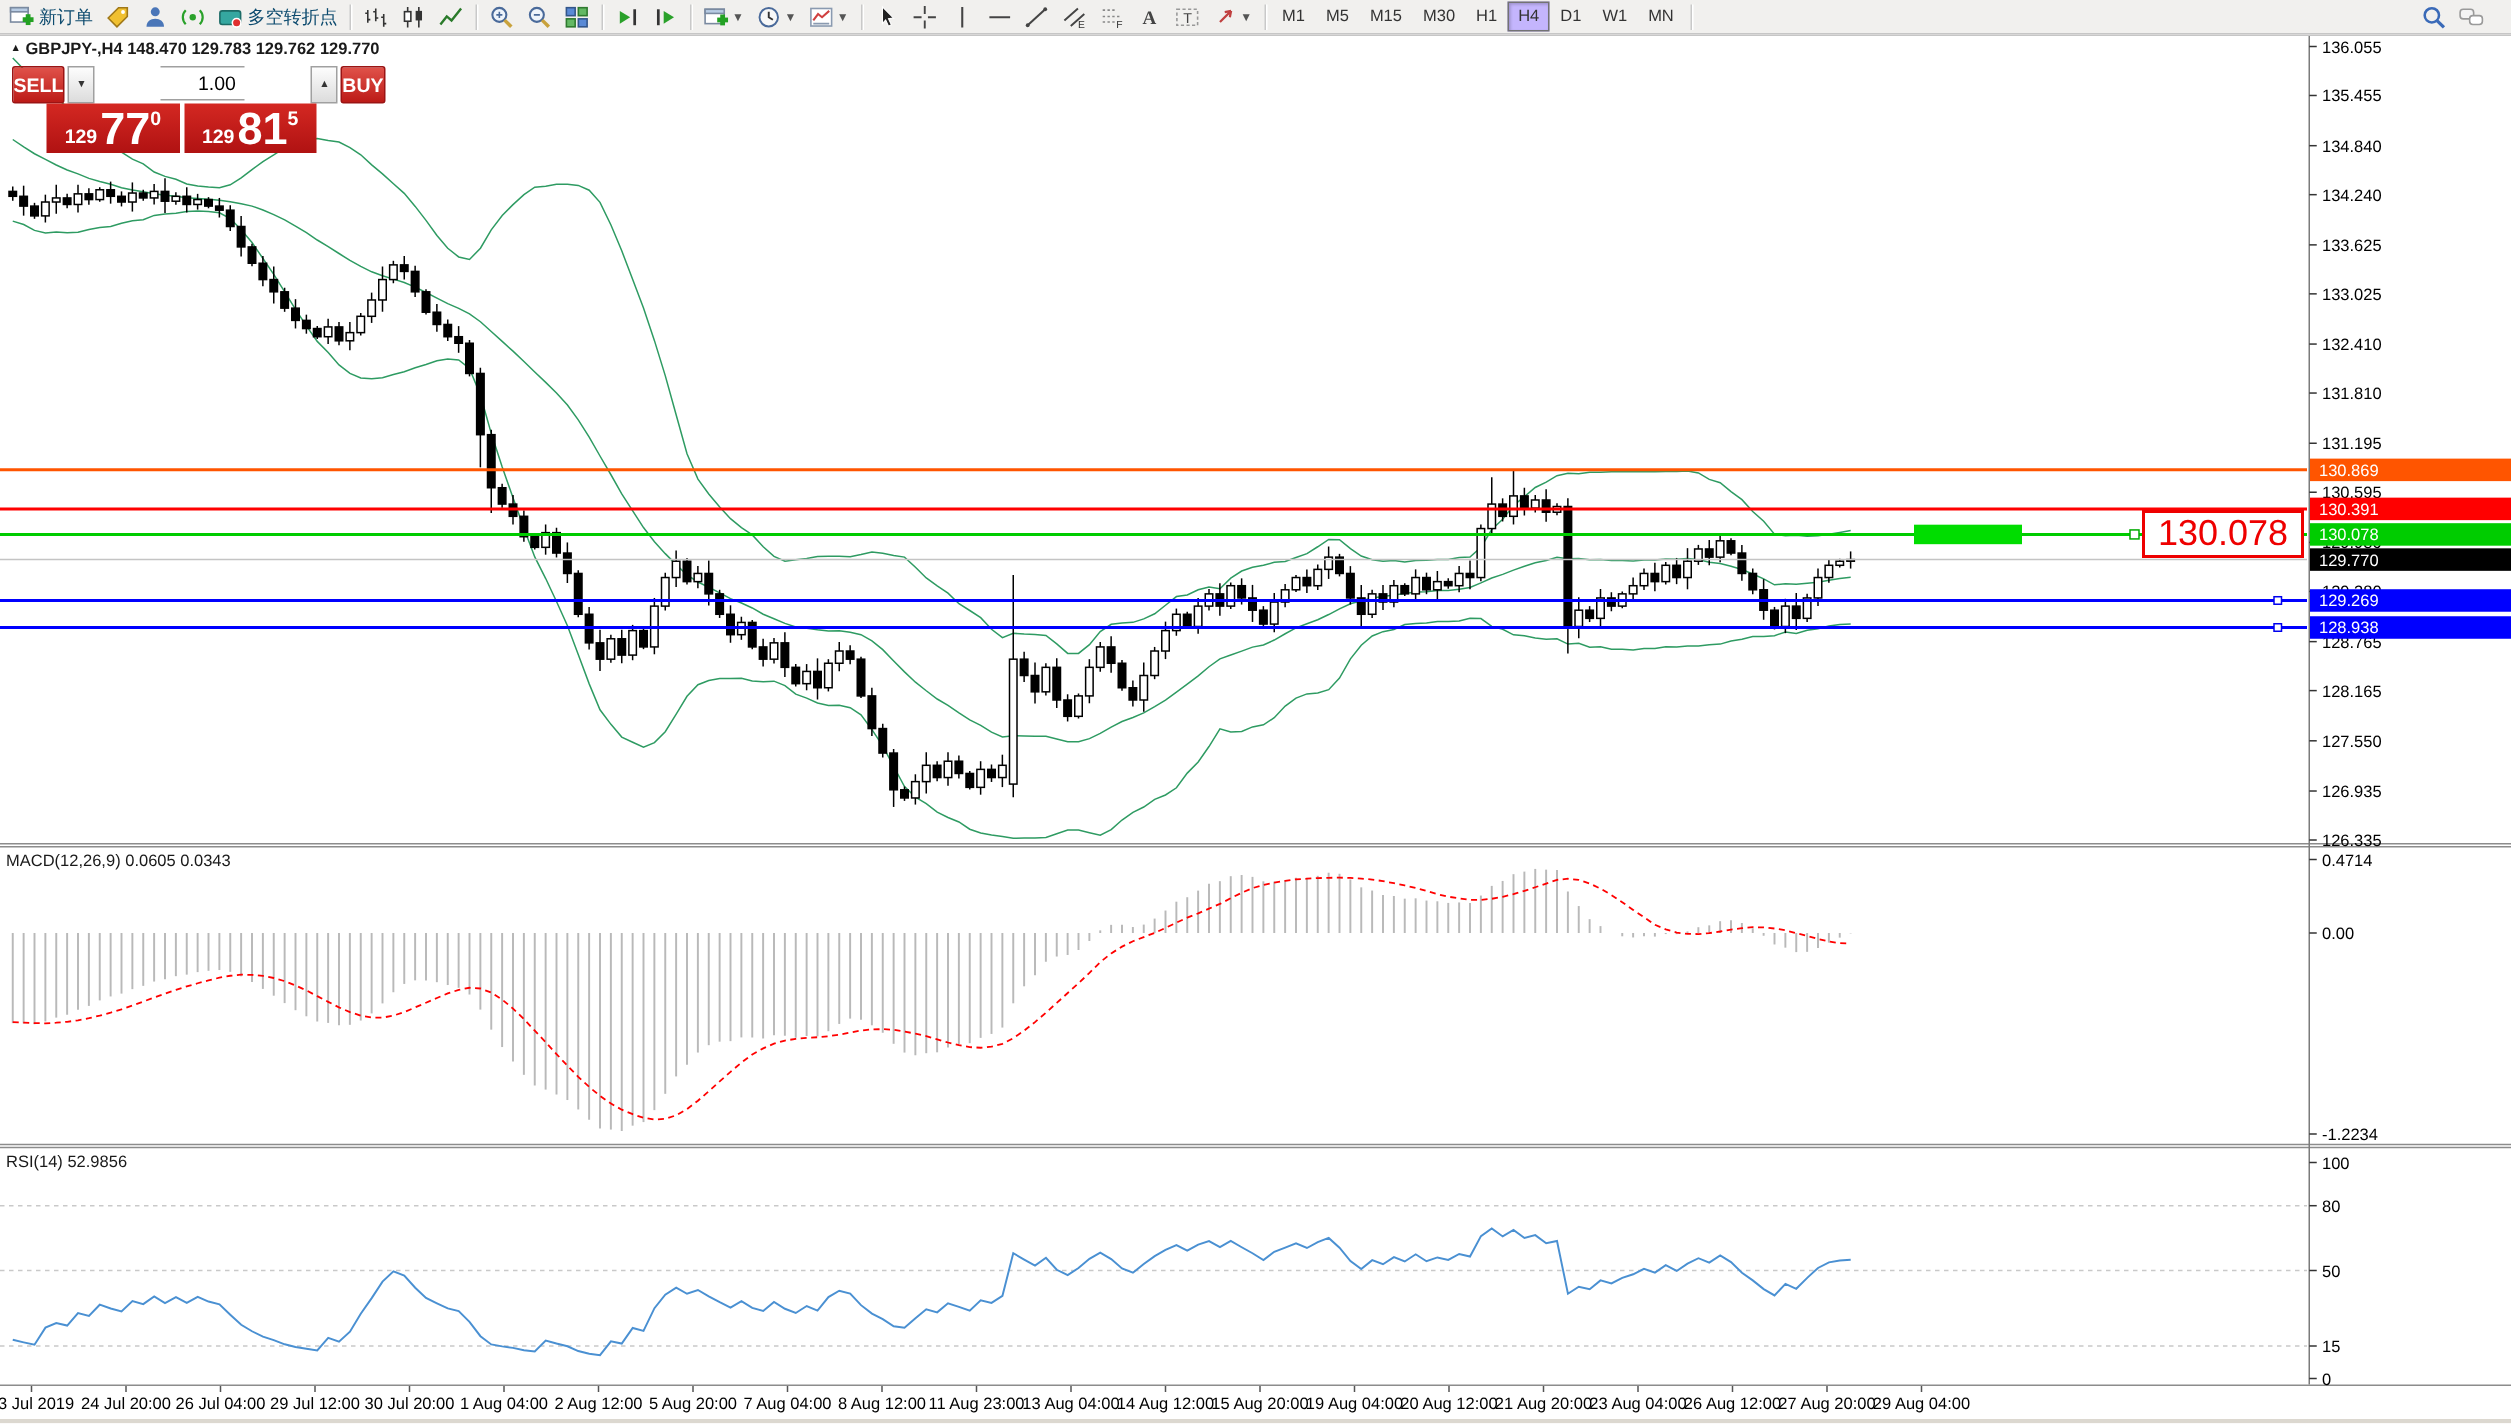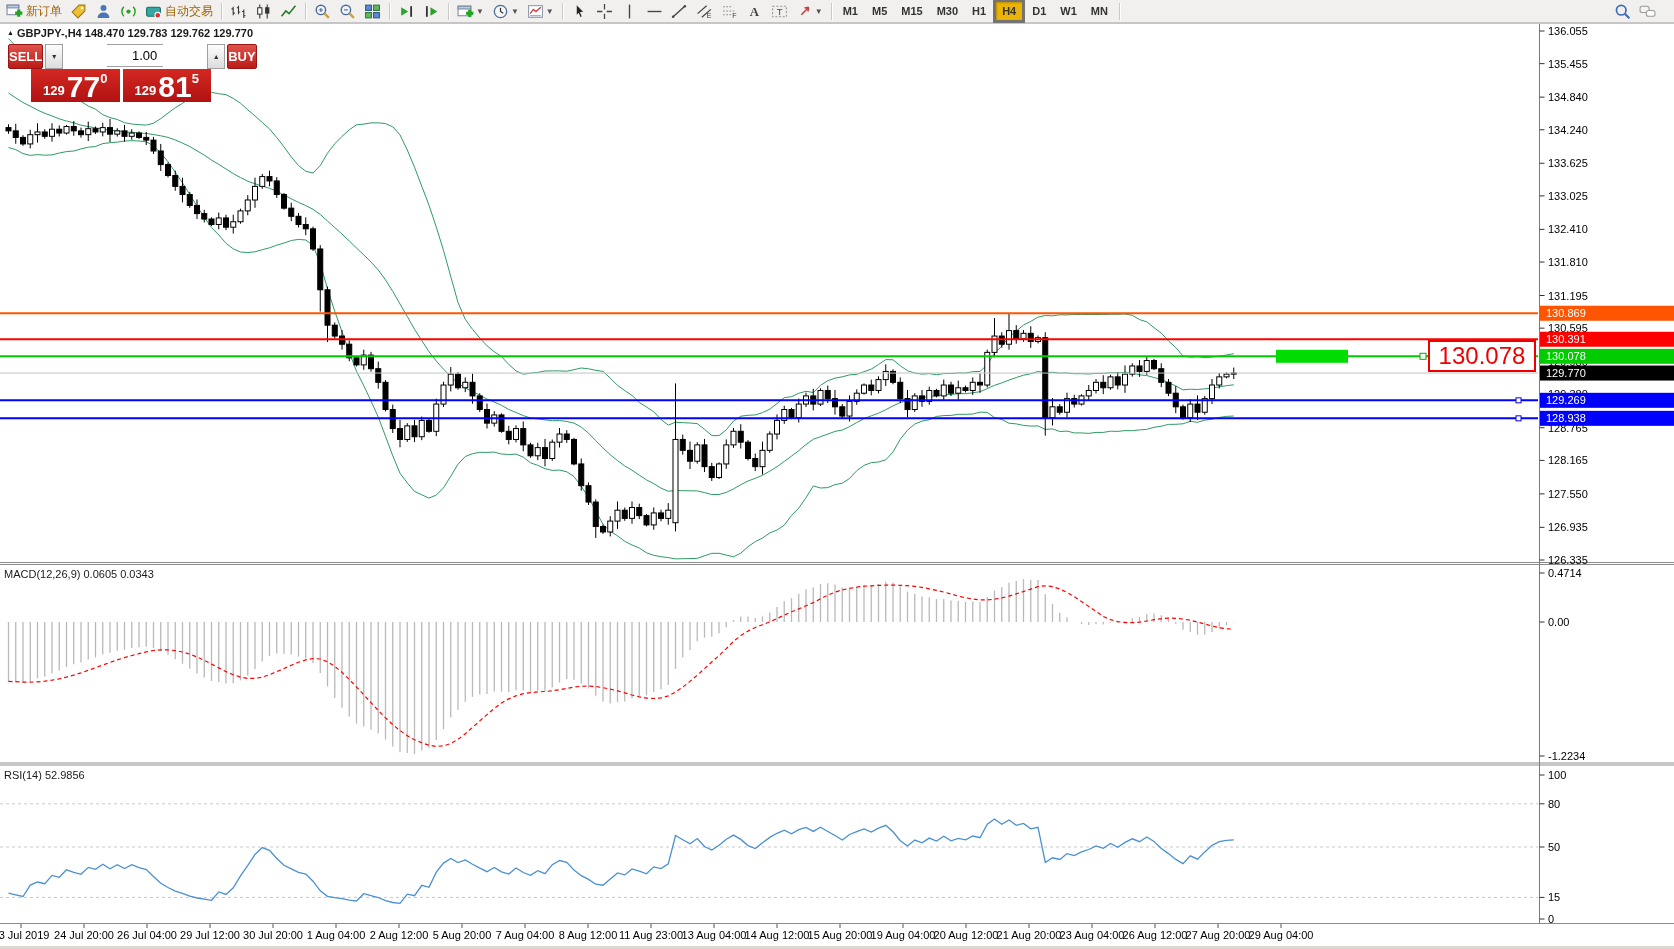--- a/index.html
+++ b/index.html
@@ -3,25 +3,25 @@
 <meta charset="utf-8">
 <style>
   html,body{margin:0;padding:0;background:#fff;}
   #app{position:relative;width:1674px;height:949px;overflow:hidden;background:#fff;
        font-family:"Liberation Sans",sans-serif;-webkit-font-smoothing:none;}
   
   #toolbar{position:absolute;left:0;top:0;width:1674px;height:23px;background:#f1f0ee;
            border-bottom:1px solid #c6c6c6;display:flex;align-items:center;z-index:10;padding-left:2px;box-sizing:border-box;}
   .tb-btn{display:flex;align-items:center;height:20px;padding:0 3px;border:1px solid transparent;
           background:transparent;font-family:"Liberation Sans",sans-serif;cursor:default;}
-  .tb-label{font-size:12px;color:#a16207;margin-left:3px;white-space:nowrap;}
+  .tb-label{font-size:12px;color:#0c4a6e;margin-left:3px;white-space:nowrap;}
   .tb-dd{font-size:8px;color:#555;margin-left:2px;}
   .tb-sep{width:1px;height:17px;background:#c9c9c9;margin:0 4px;box-shadow:1px 0 0 #fff;}
-  .tb-tf{font-size:11px;color:#333;padding:0 6px;height:18px;display:flex;align-items:center;border:1px solid transparent;font-weight:bold;}
-  .tb-tf.active{background:#eab308;border:3px solid #737373;box-shadow:inset 1px 1px 2px rgba(0,0,0,.2);}
+  .tb-tf{font-size:11px;color:#333;padding:0 6px;height:18px;display:flex;align-items:center;border:1px solid transparent;}
+  .tb-tf.active{background:#c4b5fd;border:1px solid #737373;box-shadow:inset 1px 1px 2px rgba(0,0,0,.2);}
   #tb-right{margin-left:auto;display:flex;align-items:center;padding-right:14px;}
   
   #chart-svg{position:absolute;left:0;top:0;z-index:1;}
   .overlay{position:absolute;z-index:3;}
   #symbol-line{left:7px;top:27px;font-size:11px;font-weight:bold;color:#1a1a1a;white-space:nowrap;}
   #symbol-line .tri{font-size:7px;vertical-align:2px;margin-right:3px;}
   
   #trade-widget{left:8px;top:44px;width:203px;z-index:5;}
   .tw-row1{display:flex;height:23px;}
   .tw-btn{width:57px;height:23px;border:1px solid #9b1414;border-radius:2px;color:#fff;
@@ -79,21 +79,21 @@
         <svg width="17" height="17" viewBox="0 0 16 16">
           <circle cx="8" cy="8" r="2" fill="#2aa12a"></circle>
           <path d="M3.6 12.4a6.2 6.2 0 0 1 0-8.8M12.4 3.6a6.2 6.2 0 0 1 0 8.8" stroke="#2aa12a" fill="none" stroke-width="1.4"></path>
         </svg>
       </div>
       <div class="tb-btn">
         <svg width="17" height="17" viewBox="0 0 16 16">
           <rect x="1.5" y="4" width="13" height="8.5" rx="1.5" fill="#35a7a0" stroke="#1c6b66"></rect>
           <circle cx="12" cy="11.5" r="2.7" fill="#e03030" stroke="#fff"></circle>
         </svg>
-        <span class="tb-label">自动交易</span>
+        <span class="tb-label">多空转折点</span>
       </div>
       <span class="tb-sep"></span>
       <div class="tb-btn">
         <svg width="17" height="17" viewBox="0 0 16 16">
           <g stroke="#333" stroke-width="1">
             <path d="M3 3.5v8M1.4 5.5H3M3 9.5h1.6"></path>
             <path d="M8 2.5v8M6.4 4.5H8M8 8.5h1.6"></path>
             <path d="M13 6v8M11.4 8H13M13 12h1.6"></path>
           </g>
         </svg>

